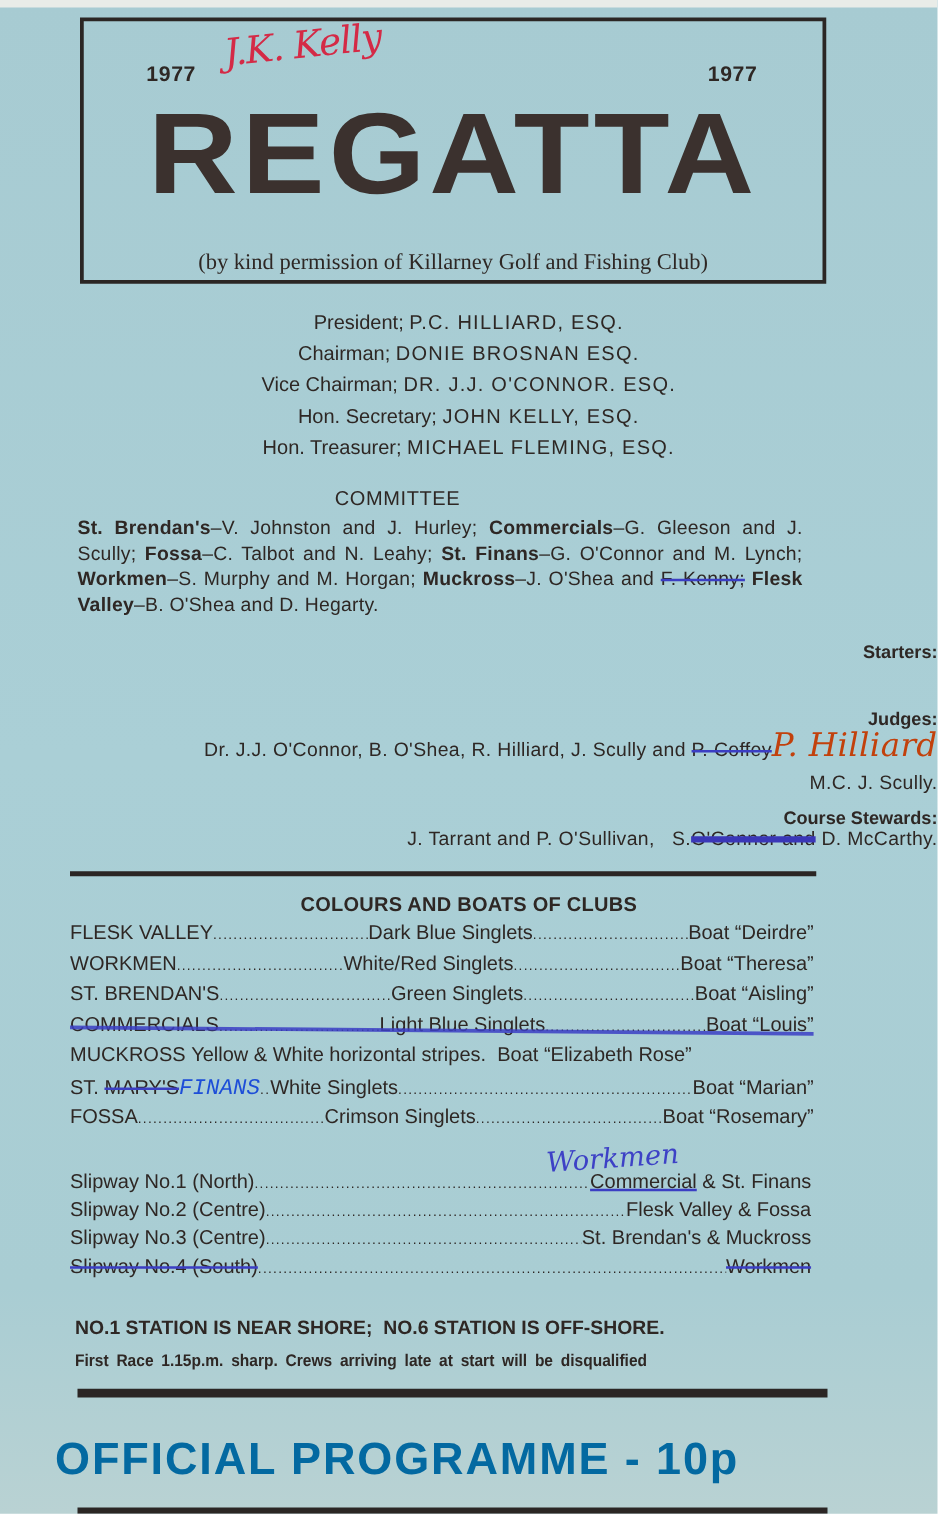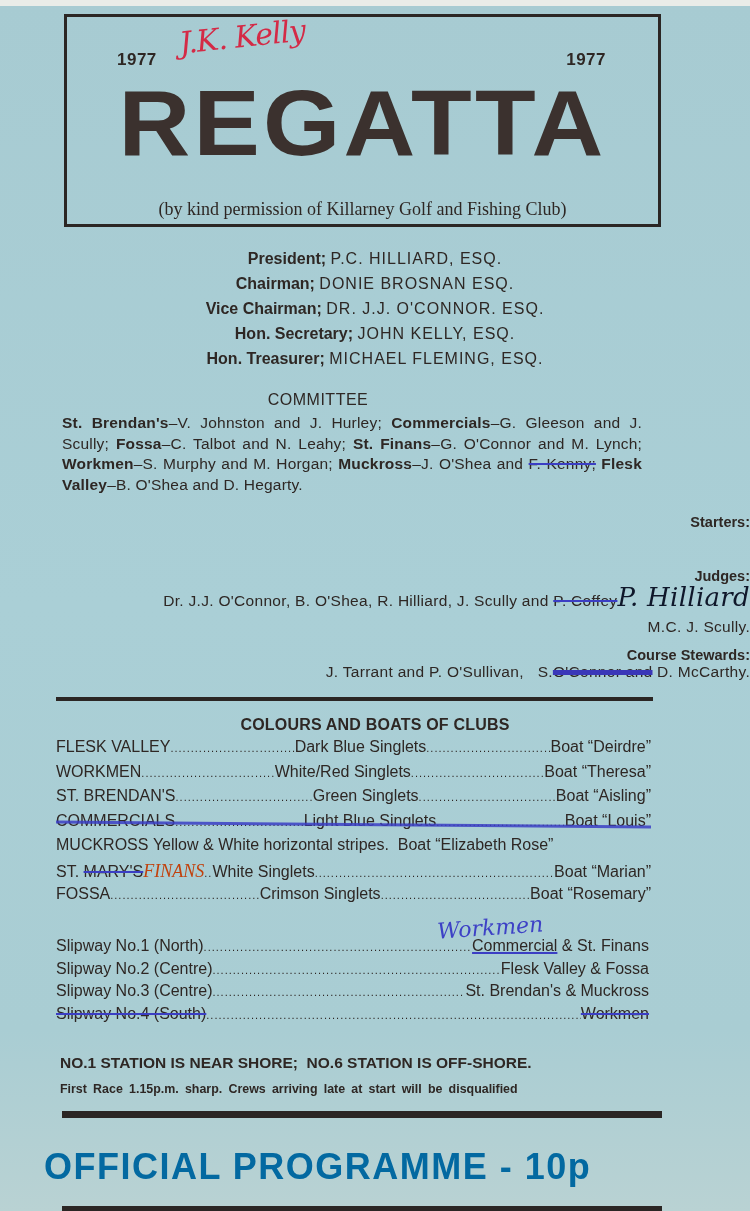--- a/index.html
+++ b/index.html
@@ -39,21 +39,21 @@
     text-align: center; font-size: 16px; letter-spacing: 0.3px;
   }
   .permission {
     position: absolute; left: 0; width: 100%; top: 182px;
     text-align: center; font-family: "Liberation Serif", serif; font-size: 18px;
   }
   .officers {
     position: absolute; left: 0; width: 750px; top: 246px; text-align: center;
     font-size: 16px; line-height: 25px;
   }
-  .officers .role { font-weight: bold; }
+  .officers .role { font-weight: normal; }
   .officers .name { letter-spacing: 1px; }
 
   .committee-title {
     position: absolute; left: 0; width: 636px; top: 391px; text-align: center;
     font-size: 16px; letter-spacing: 0.5px;
   }
   .committee-body {
     position: absolute; left: 62px; width: 580px; top: 413px;
     font-size: 15.5px; line-height: 20.5px; text-align: justify;
     letter-spacing: 0.2px;
@@ -62,21 +62,21 @@
   .strike-blue { text-decoration: line-through; text-decoration-color: #3b3ec4; text-decoration-thickness: 2px; }
 
   .officials {
     position: absolute; left: 0; width: 750px; text-align: right;
     font-family: "Liberation Sans", sans-serif;
   }
   .officials .label { font-weight: bold; font-size: 14.5px; }
   .officials .names { font-size: 15.5px; letter-spacing: 0.3px; }
   .hand-blue {
     font-family: "DejaVu Serif", serif; font-style: italic;
-    color: #0f172a; font-size: 26px;
+    color: #c2410c; font-size: 26px;
   }
   .scribble {
     text-decoration: line-through; text-decoration-color: #3a37b8;
     text-decoration-thickness: 5px;
   }
 
   .rule {
     position: absolute; left: 56px; width: 597px; height: 4px; background: #2b2624;
   }
   .rule.thick { height: 7px; left: 62px; width: 600px; }
@@ -92,21 +92,21 @@
   .club-row .club { flex: 0 0 auto; }
   .club-row .dots { flex: 1 1 auto; overflow: hidden; letter-spacing: 1px; font-size: 11px; }
   .club-row .dots::after { content: "................................................................................................."; }
   .club-row .colour { flex: 0 0 auto; }
   .club-row .boat { flex: 0 0 auto; }
   .club-row.struck { position: relative; }
   .club-row.struck::after {
     content: ""; position: absolute; left: 0; right: 0; top: 11px; height: 3px;
     background: #3b3ec4; opacity: 0.85; transform: rotate(0.5deg);
   }
-  .hand-inline { font-family: Liberation Serif, serif; font-style: italic; color: #c2410c; font-size: 18px; }
+  .hand-inline { font-family: Liberation Mono, monospace; font-style: italic; color: #1d4ed8; font-size: 18px; }
 
   .slipways { position: absolute; left: 56px; width: 593px; top: 937px; }
   .slip-row {
     display: flex; align-items: baseline; height: 22.5px; font-size: 16px; white-space: nowrap; overflow: hidden;
   }
   .slip-row .dots { flex: 1 1 auto; overflow: hidden; font-size: 11px; letter-spacing: 1px; }
   .slip-row .dots::after { content: "................................................................................................................."; }
   .slip-row .clubs { flex: 0 0 auto; }
   .slip-row.struck .slip-label { text-decoration: line-through; text-decoration-color: #3b3ec4; text-decoration-thickness: 2px; }
   .slip-row.struck .clubs { text-decoration: line-through; text-decoration-color: #3b3ec4; text-decoration-thickness: 2px; }

